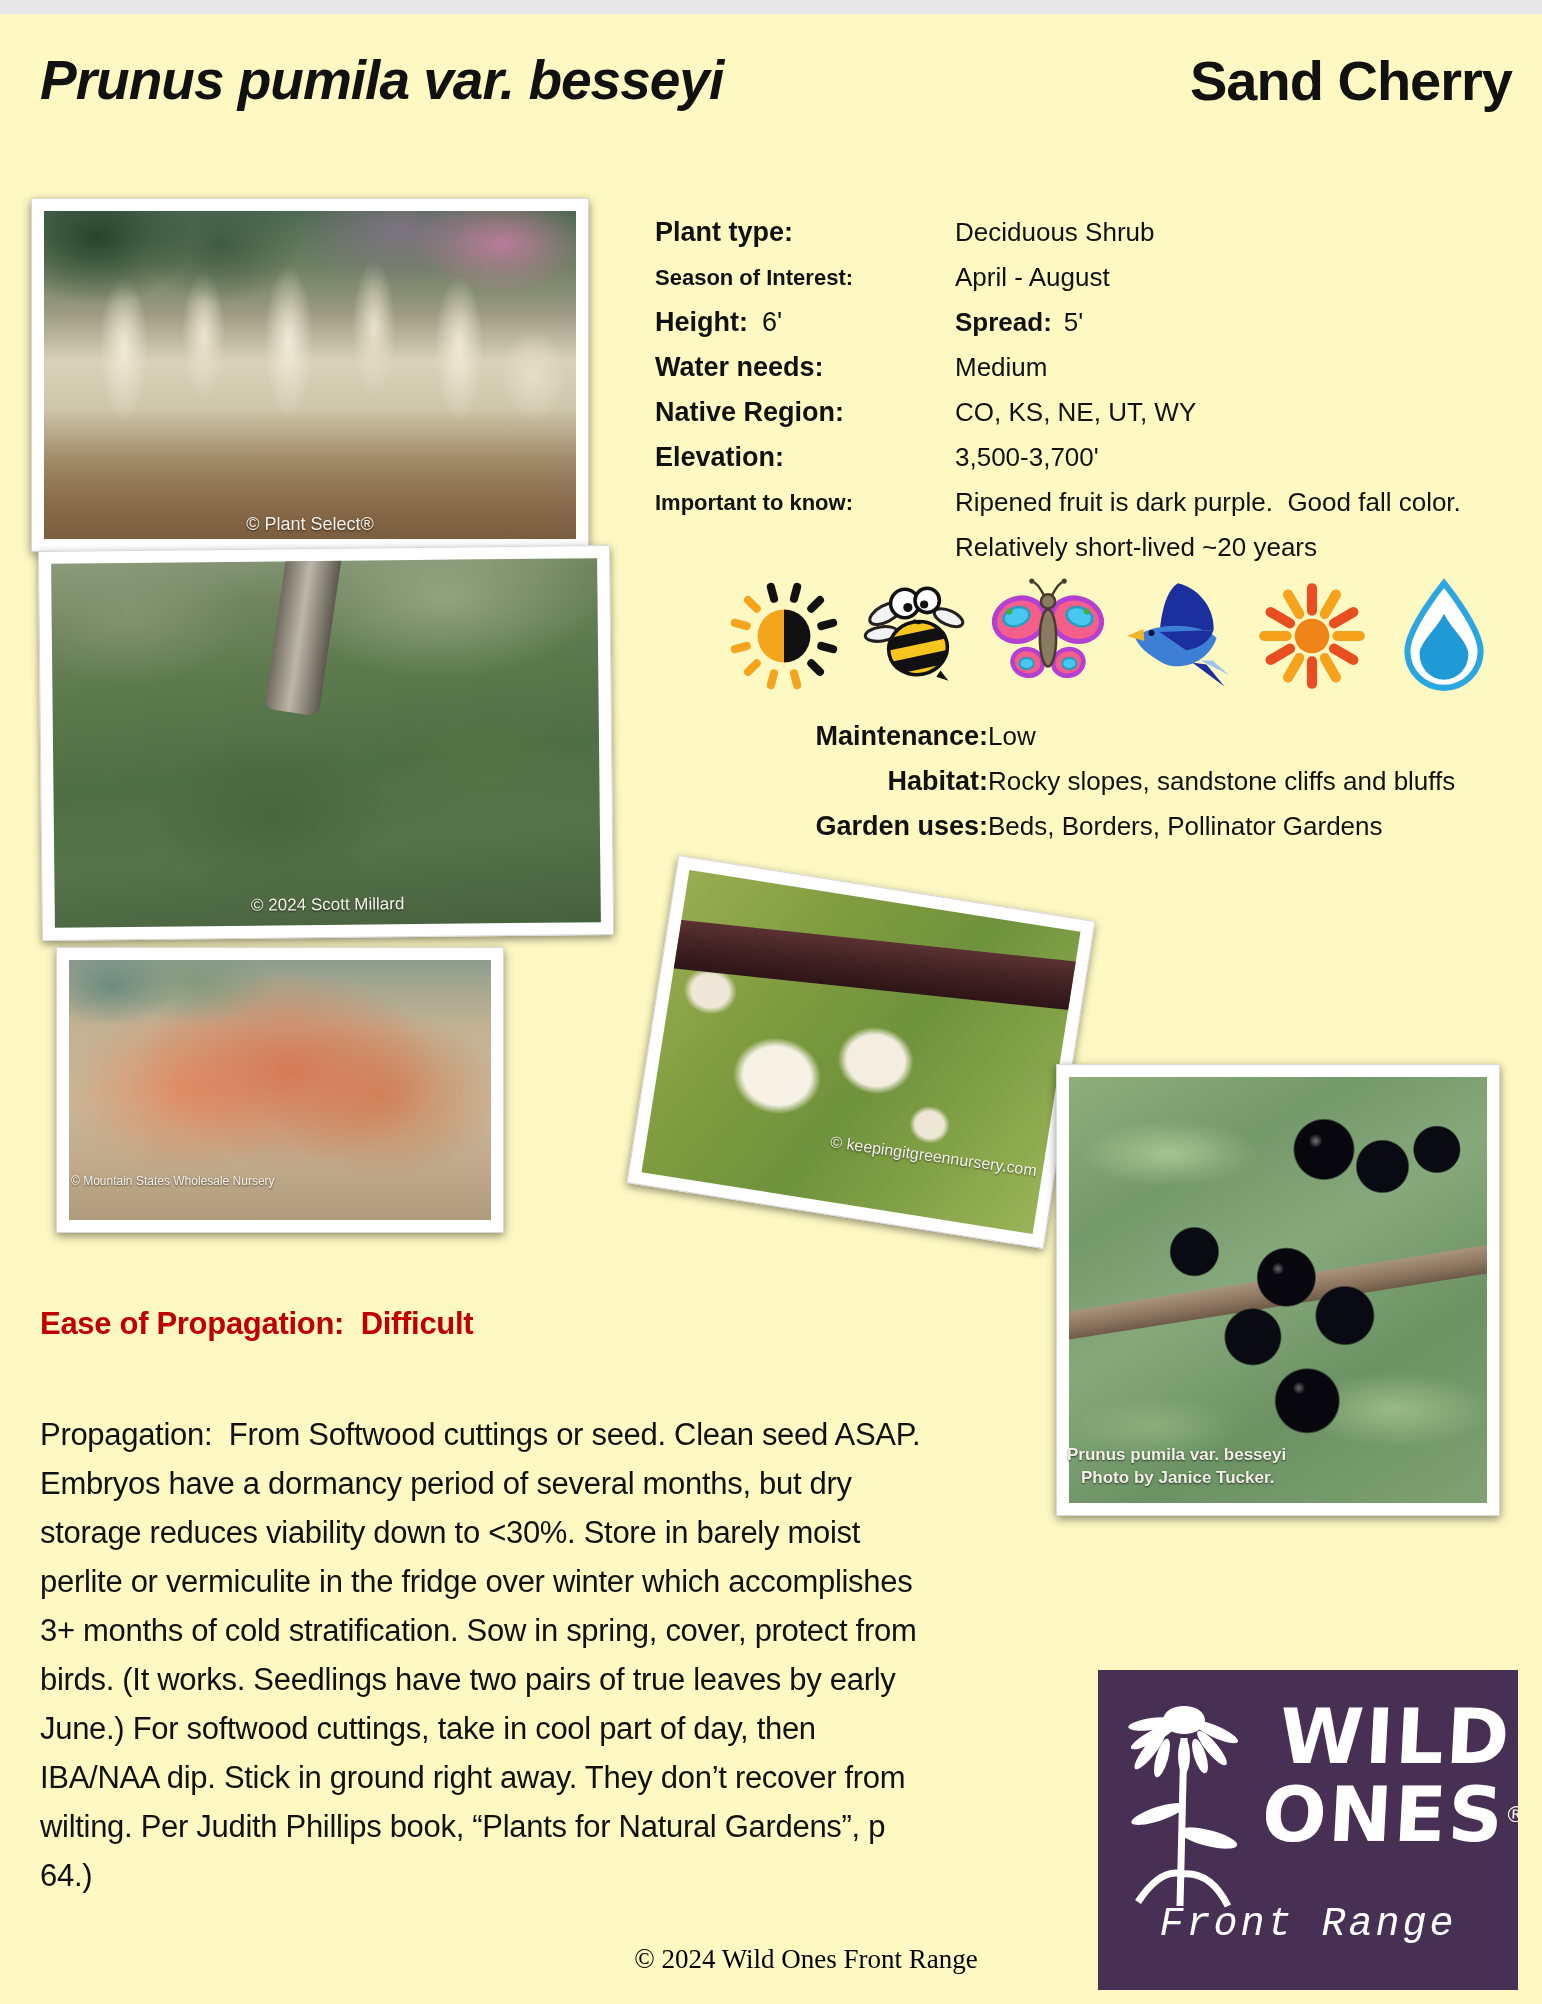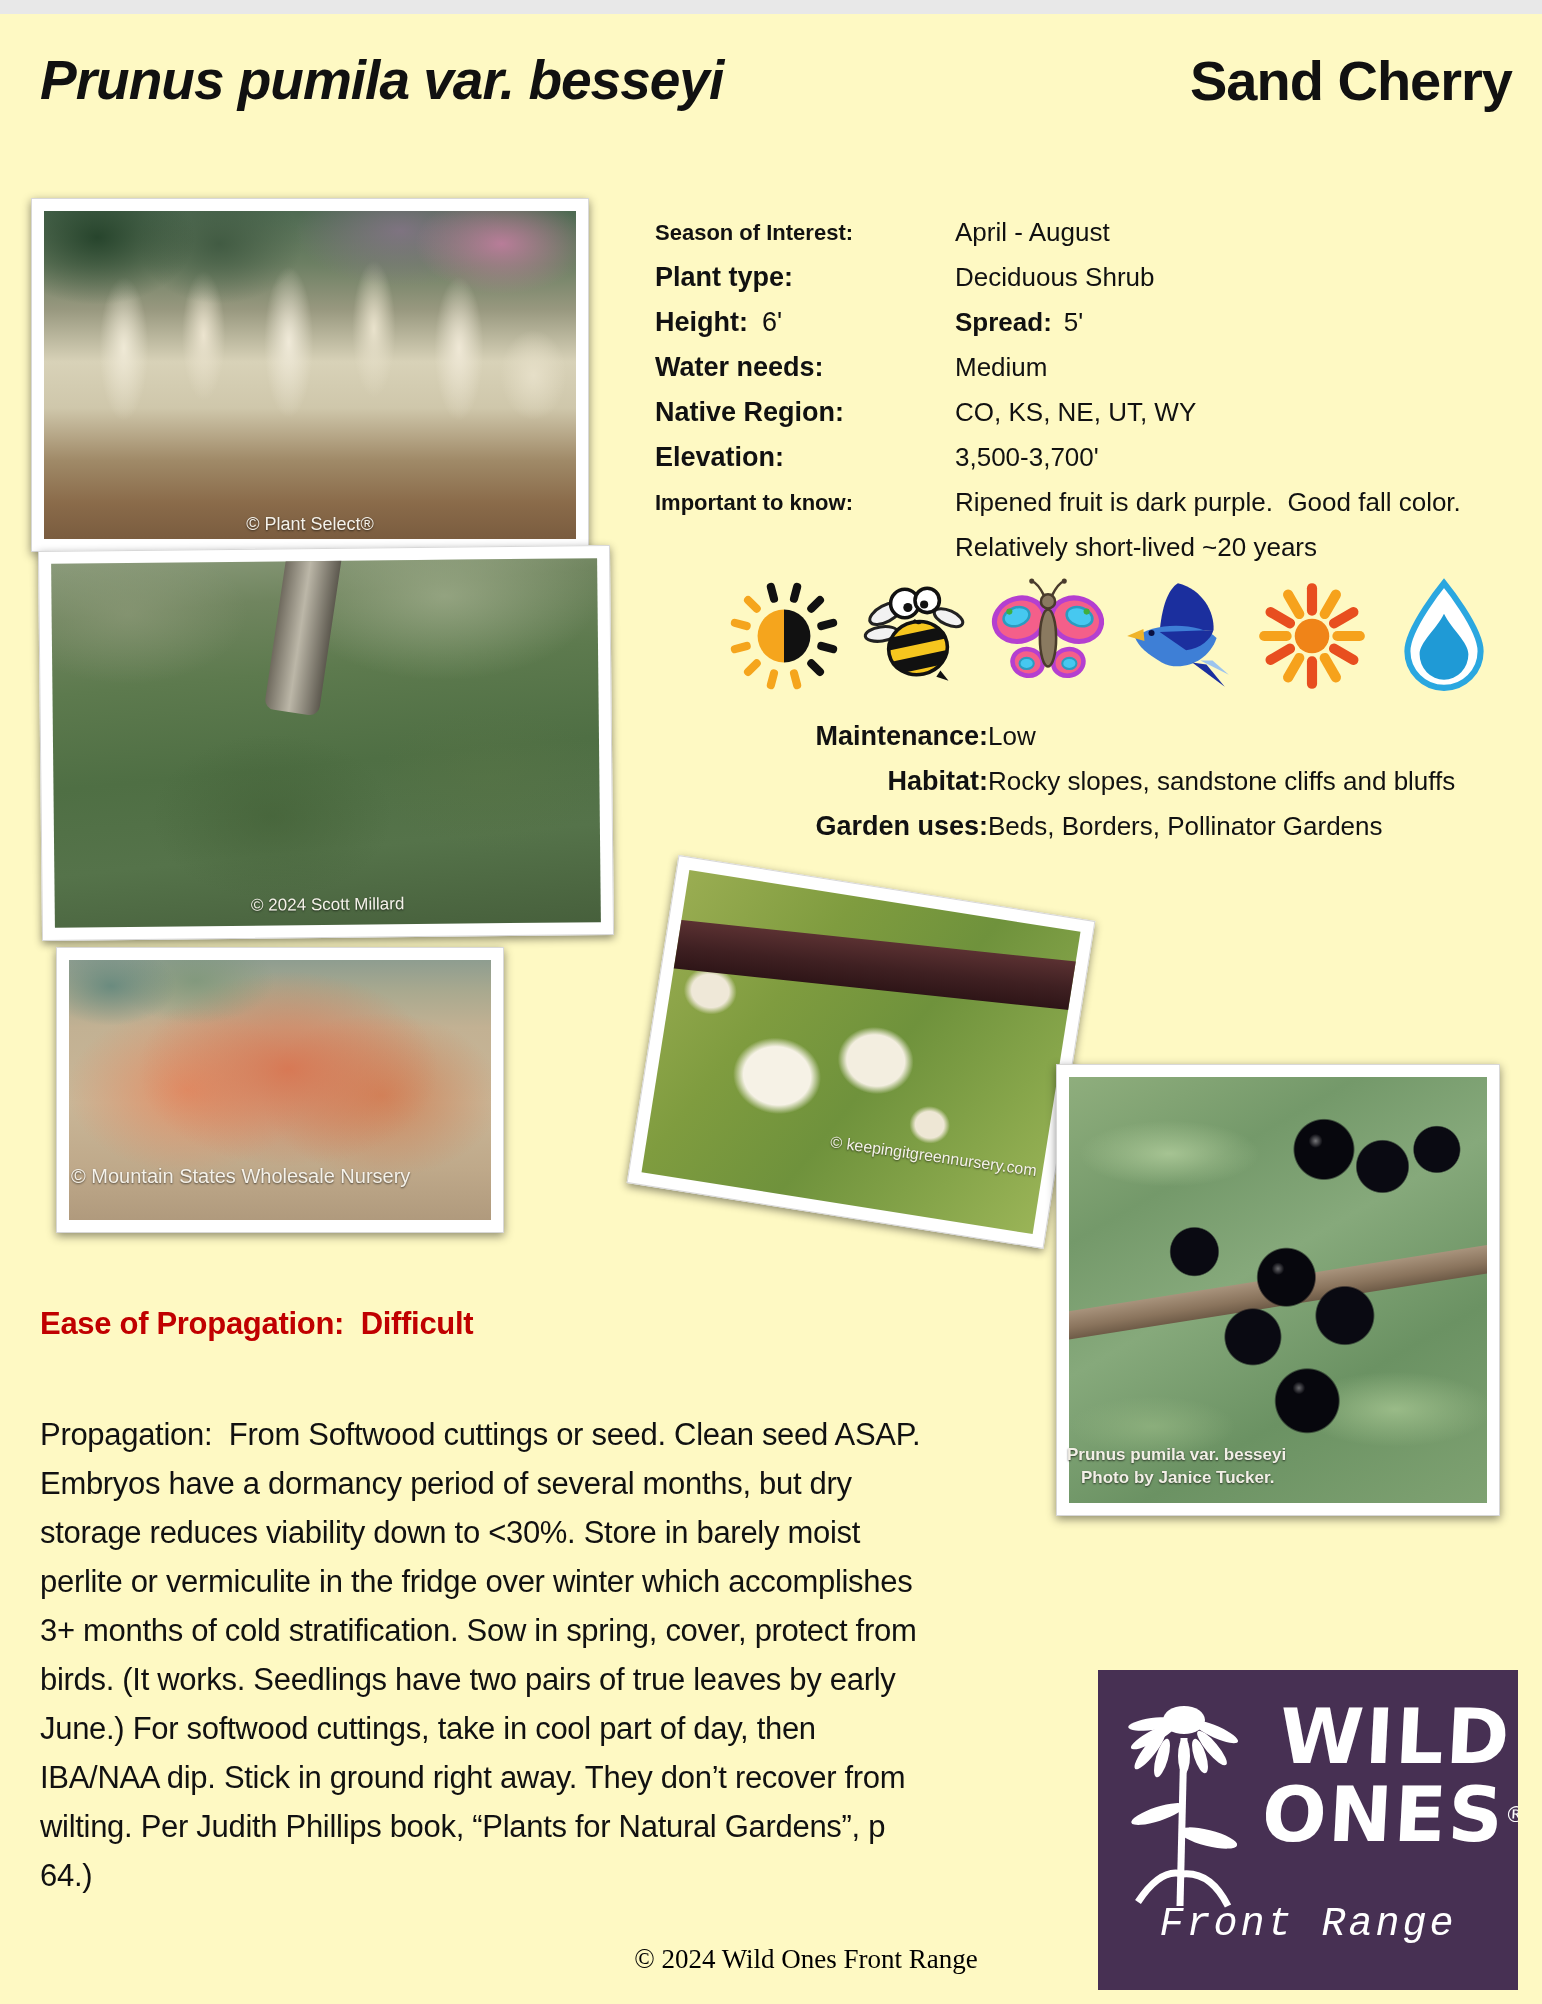--- a/index.html
+++ b/index.html
@@ -64,21 +64,21 @@
   .photo-fall{left:56px; top:933px; width:446px; height:284px;}
   .photo-fall .photo-inner{
     background:
       radial-gradient(90px 55px at 10% 10%, rgba(96,134,124,.85), rgba(96,134,124,0) 72%),
       radial-gradient(110px 60px at 30% 8%, rgba(118,148,118,.7), rgba(118,148,118,0) 72%),
       radial-gradient(200px 130px at 52% 42%, rgba(216,118,82,.95), rgba(216,118,82,0) 75%),
       radial-gradient(160px 110px at 28% 50%, rgba(228,141,100,.9), rgba(228,141,100,0) 75%),
       radial-gradient(160px 110px at 74% 52%, rgba(208,124,80,.85), rgba(208,124,80,0) 75%),
       linear-gradient(180deg,#8e9d90 0%,#a9a98f 12%,#c2b193 26%,#c9b697 55%,#bfa98a 80%,#b09a7d 100%);
   }
-  .photo-fall .credit{left:14px; bottom:44px; font-size:20px;}
+  .photo-fall .credit{left:14px; bottom:44px; font-size:12px;}
   
   .photo-blossom{left:650px; top:872px; width:420px; height:330px; transform:rotate(9deg);}
   .photo-blossom .photo-inner{
     background:
       radial-gradient(58px 50px at 30% 62%, #f6f2e6 58%, rgba(246,242,230,0) 76%),
       radial-gradient(50px 44px at 54% 52%, #f3eee0 58%, rgba(243,238,224,0) 76%),
       radial-gradient(34px 30px at 10% 38%, #efe8d8 55%, rgba(239,232,216,0) 78%),
       radial-gradient(26px 24px at 70% 70%, #eee7d5 55%, rgba(238,231,213,0) 78%),
       linear-gradient(120deg,#9aad52 0%,#7f9c3f 30%,#6f923c 55%,#86a54a 80%,#9ab457 100%);
   }
@@ -191,26 +191,26 @@
     <div class="credit">© 2024 Scott Millard</div>
   </div>
 
   <div class="photo photo-fall">
     <div class="photo-inner"></div>
     <div class="credit">© Mountain States Wholesale Nursery</div>
   </div>
 
   <div class="info">
     <div class="irow">
+      <span class="ilabel">Plant type:</span>
+      <span class="ival">Deciduous Shrub</span>
+    </div>
+    <div class="irow">
       <span class="ilabel small">Season of Interest:</span>
       <span class="ival">April - August</span>
-    </div>
-    <div class="irow">
-      <span class="ilabel">Plant type:</span>
-      <span class="ival">Deciduous Shrub</span>
     </div>
     <div class="irow">
       <span class="ilabel"><span>Height:</span><span class="inline-val">6'</span></span>
       <span class="ival"><b>Spread:</b><span class="spread-val">5'</span></span>
     </div>
     <div class="irow">
       <span class="ilabel">Water needs:</span>
       <span class="ival">Medium</span>
     </div>
     <div class="irow">

